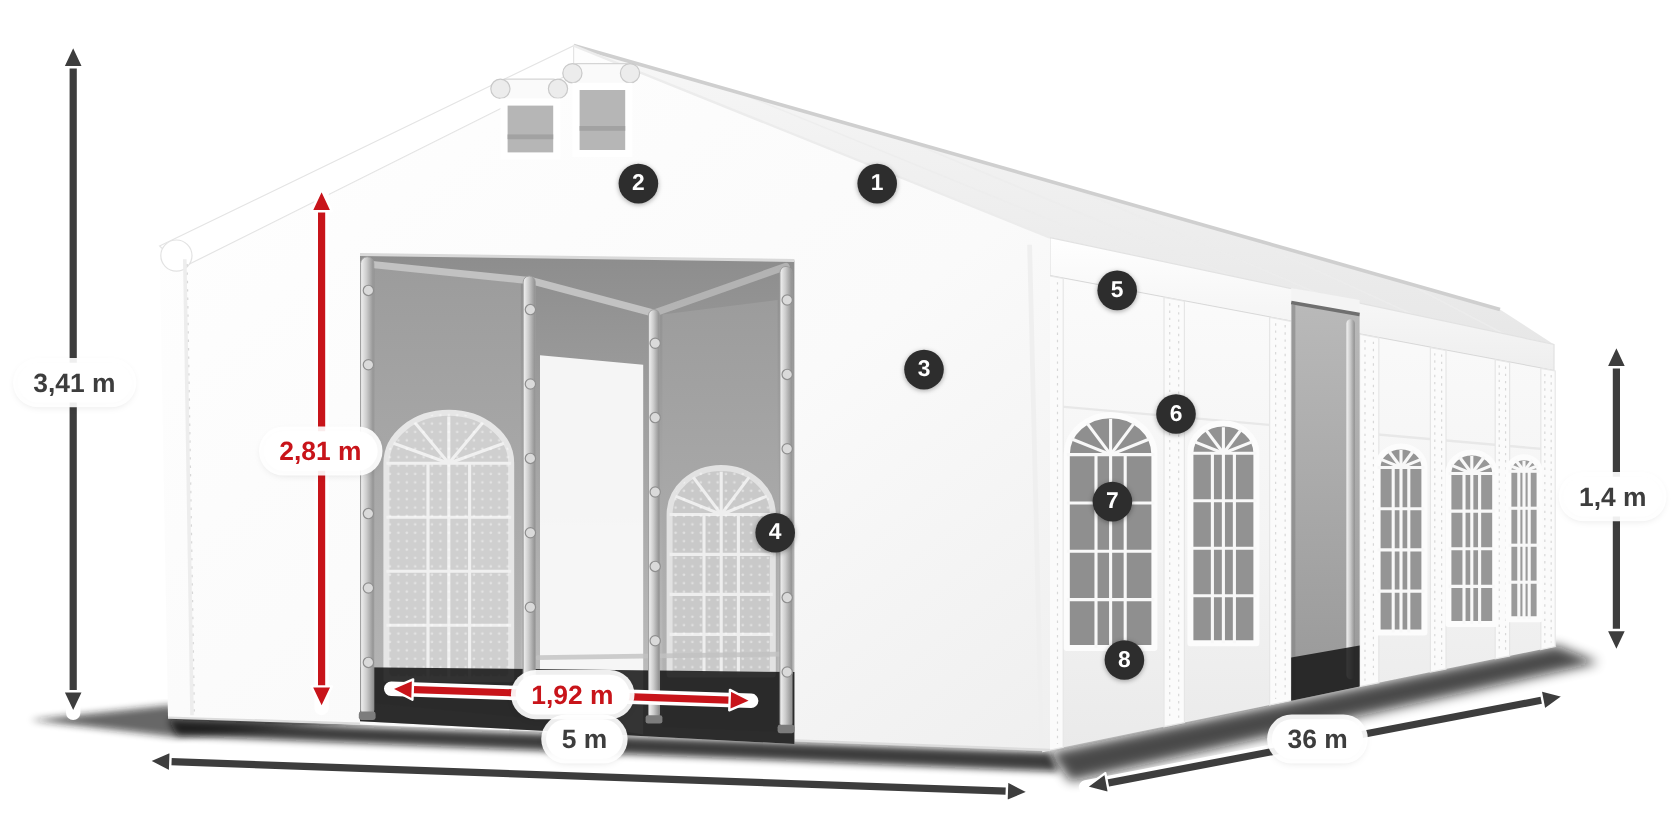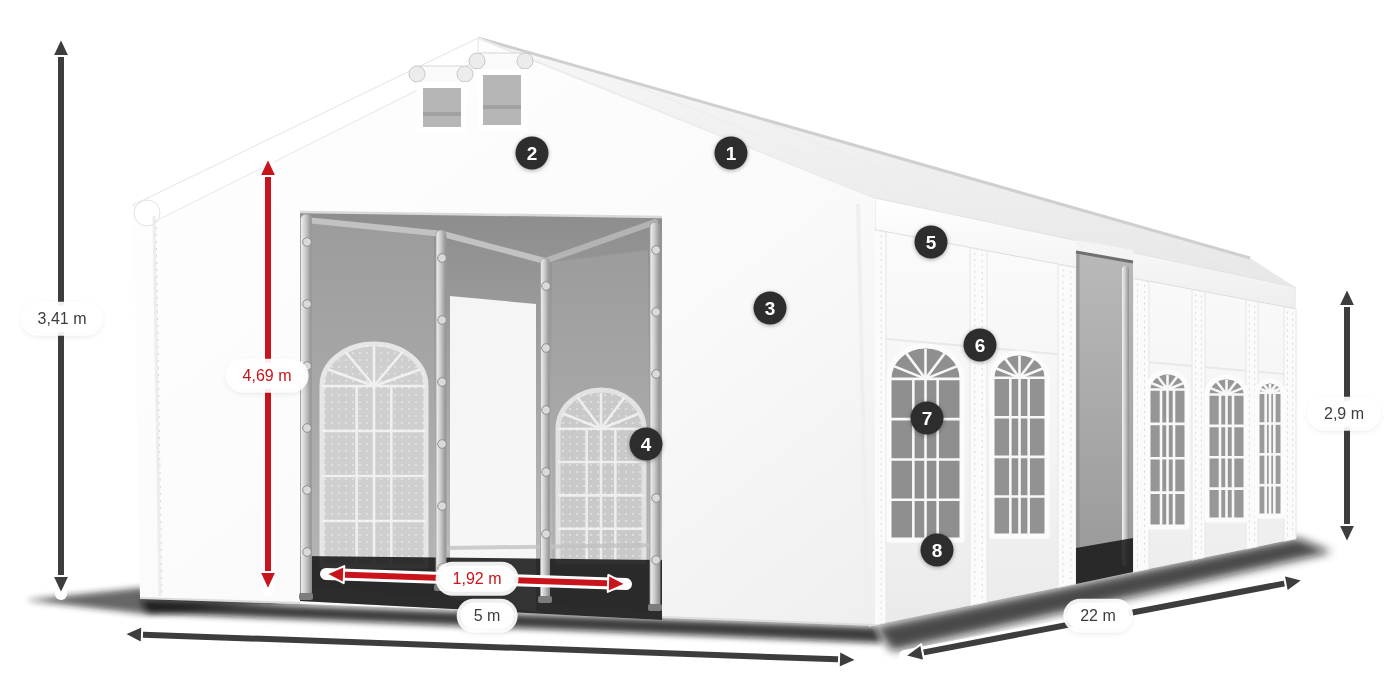--- a/index.html
+++ b/index.html
@@ -5,21 +5,21 @@
   html,body{margin:0;padding:0;background:#ffffff;}
   .stage{
     position:relative;width:1400px;height:700px;background:#ffffff;
     overflow:hidden;font-family:"Liberation Sans",sans-serif;
     --dim-dark:#3d3d3d;--dim-red:#c8141a;--badge-bg:#2d2d2d;--badge-fg:#ffffff;
   }
   .stage svg{position:absolute;left:0;top:0;}
   .dim-label{
     position:absolute;transform:translate(-50%,-50%);
     background:#ffffff;border-radius:18px;padding:4px 13px;
-    font-weight:normal;font-size:16px;line-height:1.15;color:var(--dim-dark);
+    font-weight:bold;font-size:22px;line-height:1.15;color:var(--dim-dark);
     box-shadow:0 0 0 4px rgba(255,255,255,.92),0 2px 8px rgba(0,0,0,.18);
     white-space:nowrap;z-index:6;
   }
   .dim-label.red{color:var(--dim-red);}
   .badge{
     position:absolute;transform:translate(-50%,-50%);
     width:33px;height:33px;border-radius:50%;
     background:var(--badge-bg);color:var(--badge-fg);
     font-weight:bold;font-size:19px;display:flex;align-items:center;justify-content:center;
     box-shadow:0 1px 4px rgba(0,0,0,.35);z-index:7;cursor:pointer;
@@ -390,25 +390,25 @@
         <g>
           <path d="M1347,288 L1347,543" stroke="#ffffff" stroke-width="12" stroke-linecap="round" fill="none"></path>
           <path d="M1347,300.6 L1347,530.4" stroke="#3d3d3d" stroke-width="6" fill="none"></path>
           <polygon points="1347,288 1338.5,306 1355.5,306" fill="#3d3d3d" stroke="#ffffff" stroke-width="2" stroke-linejoin="round"></polygon>
           <polygon points="1347,543 1338.5,525 1355.5,525" fill="#3d3d3d" stroke="#ffffff" stroke-width="2" stroke-linejoin="round"></polygon>
         </g>
       </g>
 </svg>
 
 <div class="dim-label" style="left:62px;  top:319px;">3,41 m</div>
-<div class="dim-label red" style="left:267px; top:376px;">4,69 m</div>
+<div class="dim-label red" style="left:267px; top:376px;">2,81 m</div>
 <div class="dim-label red" style="left:477px; top:579px;">1,92 m</div>
 <div class="dim-label" style="left:487px; top:616px;">5 m</div>
-<div class="dim-label" style="left:1098px;top:616px;">22 m</div>
-<div class="dim-label" style="left:1344px;top:414px;">2,9 m</div>
+<div class="dim-label" style="left:1098px;top:616px;">36 m</div>
+<div class="dim-label" style="left:1344px;top:414px;">1,4 m</div>
 
 <div class="badge" style="left:731px;top:153px;">1</div>
 <div class="badge" style="left:532px;top:153px;">2</div>
 <div class="badge" style="left:770px;top:308px;">3</div>
 <div class="badge" style="left:646px;top:444px;">4</div>
 <div class="badge" style="left:931px;top:242px;">5</div>
 <div class="badge" style="left:980px;top:345px;">6</div>
 <div class="badge" style="left:927px;top:418px;">7</div>
 <div class="badge" style="left:937px;top:550px;">8</div>
 

